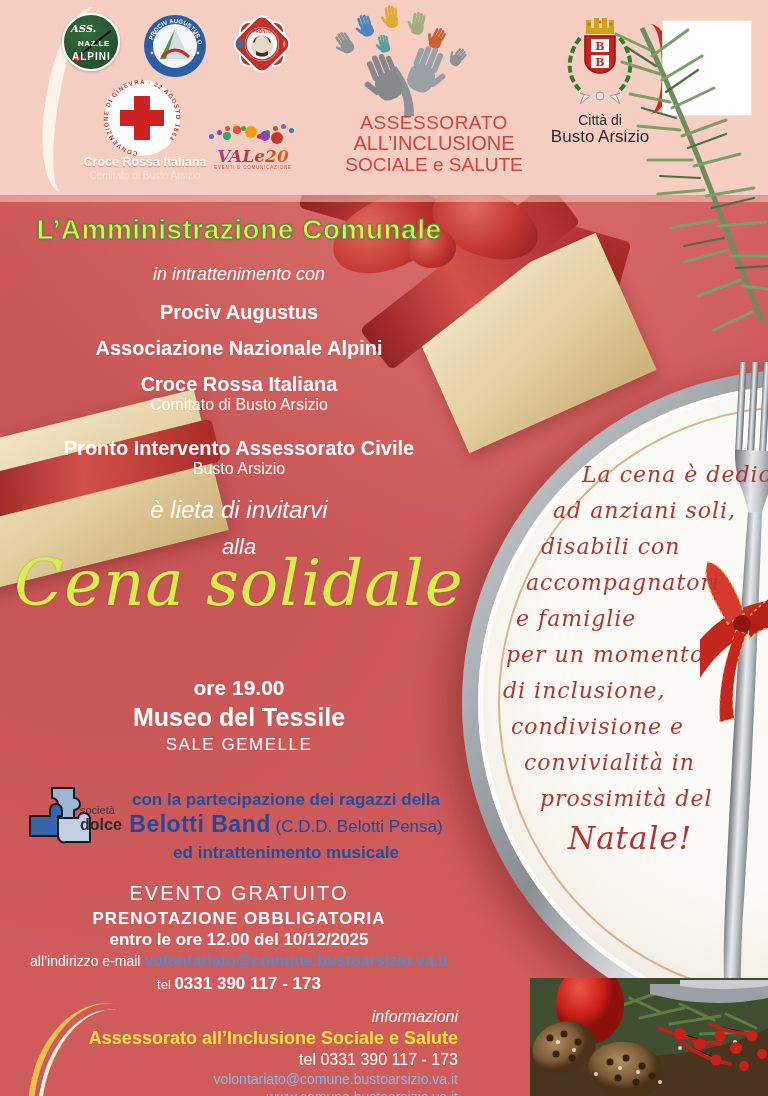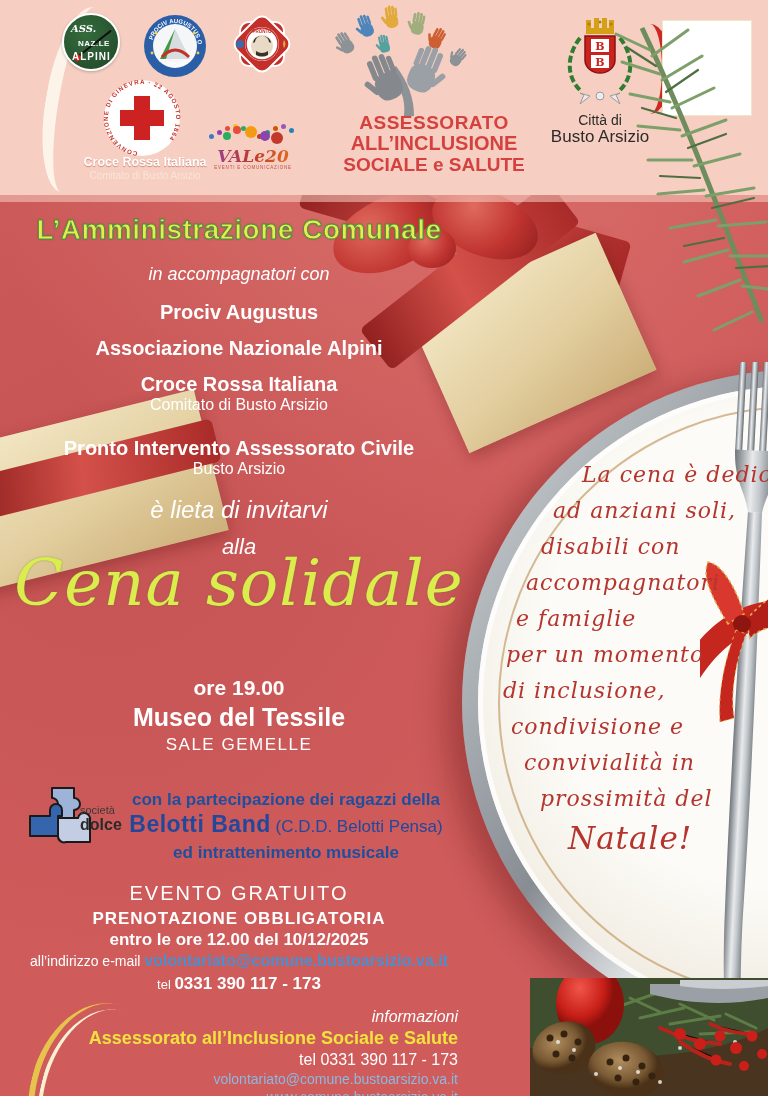--- a/index.html
+++ b/index.html
@@ -34,21 +34,21 @@
   .vale20 { left:203px; top:116px; width:100px; height:62px; text-align:center; }
   .vale20 .dots { position:relative; height:30px; }
   .vale20 .dots i { position:absolute; border-radius:50%; }
   .vale20 .title { font-family:"DejaVu Serif", serif; font-style:italic; font-weight:bold; font-size:17px; color:#c2426b;
     background:linear-gradient(90deg,#8e44ad,#c0392b 50%,#e67e22); -webkit-background-clip:text; background-clip:text; -webkit-text-fill-color:transparent; }
   .vale20 .sub { font-size:4.5px; color:#c0504d; letter-spacing:.8px; margin-top:-1px; }
   
   .hands { left:322px; top:4px; width:170px; height:112px; }
   
   .assessorato { position:absolute; left:316px; top:112px; width:236px; text-align:center;
-    color:#d5413f; font-weight:bold; line-height:21px; }
+    color:#d5413f; font-weight:normal; line-height:21px; }
   .assessorato .a1 { font-size:19px; letter-spacing:.5px; }
   .assessorato .a2 { font-size:20px; }
   .assessorato .a3 { font-size:19px; }
   
   .busto { left:556px; top:16px; width:88px; height:98px; }
   .citta { position:absolute; left:540px; top:112px; width:120px; text-align:center; color:#2b2b2b; }
   .citta .c1 { font-size:14px; }
   .citta .c2 { font-size:17px; margin-top:-1px; }
   .red-stripe { position:absolute; left:628px; top:24px; width:44px; height:90px;
     border-right:10px solid #cb2a24; border-radius:50%; }
@@ -385,21 +385,21 @@
         <circle cx="232" cy="76" r="5"></circle>
     </g>
     <path d="M120,6 h118 v14 c-40,8 -80,6 -118,-4 z" fill="#9aa0a6"></path>
     <path d="M150,2 h88 v6 c-30,4 -60,4 -88,0 z" fill="#caced2"></path>
   </svg>
 
   <div class="arc-bl1"></div>
   <div class="arc-bl2"></div>
 
   <div class="col t-admin">L’Amministrazione Comunale</div>
-  <div class="col t-collab">in accompagnatori con</div>
+  <div class="col t-collab">in intrattenimento con</div>
   <div class="col t-p1">Prociv Augustus</div>
   <div class="col t-p2">Associazione Nazionale Alpini</div>
   <div class="col t-g1a">Croce Rossa Italiana</div>
   <div class="col t-g1b">Comitato di Busto Arsizio</div>
   <div class="col t-g2a">Pronto Intervento Assessorato Civile</div>
   <div class="col t-g2b">Busto Arsizio</div>
   <div class="col t-invite">è lieta di invitarvi</div>
   <div class="col t-alla">alla</div>
   <div class="col t-cena">Cena solidale</div>
   <div class="col t-time">ore 19.00</div>

